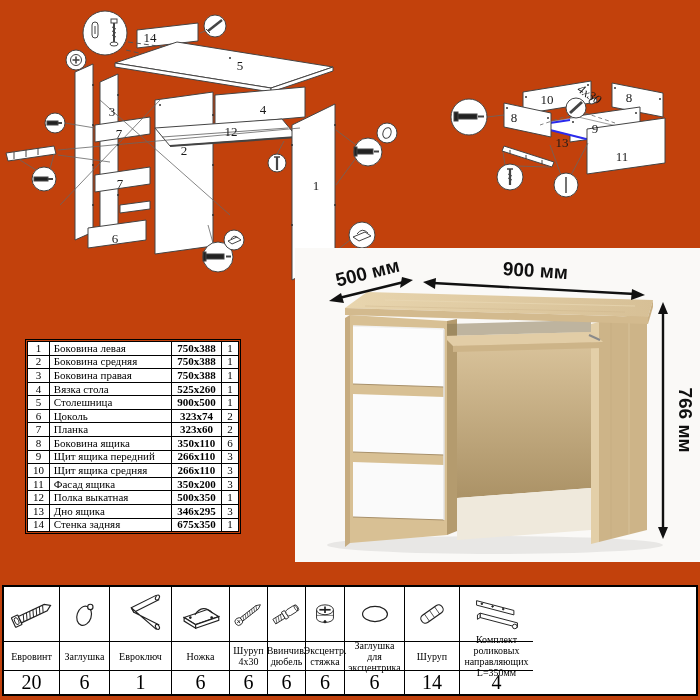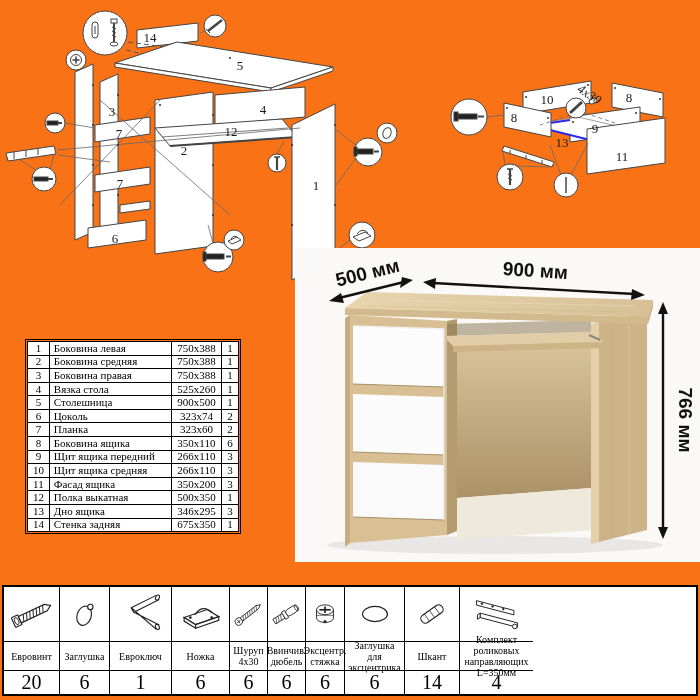--- a/index.html
+++ b/index.html
@@ -1,31 +1,31 @@
 <!DOCTYPE html>
 <html><head>
 <meta charset="utf-8">
 <style>
   html,body{margin:0;padding:0;background:#fff;}
-  #page{position:relative;width:700px;height:700px;background:#f97316;overflow:hidden;
+  #page{position:relative;width:700px;height:700px;background:#c2410c;overflow:hidden;
         font-family:"Liberation Serif","DejaVu Serif",serif;}
   svg text{user-select:none;}
   .diag-label{font-family:"Liberation Serif","DejaVu Serif",serif;font-size:13px;fill:#1a1a1a;}
   .dim-label{font-family:"Liberation Sans","DejaVu Sans",sans-serif;font-weight:bold;font-size:19px;fill:#101010;}
   
   #parts-table{position:absolute;left:27px;top:341px;width:212px;height:191px;
      border:1px solid #000;outline:1px solid #000;outline-offset:1px;background:#fff;
      display:flex;flex-direction:column;box-sizing:border-box;}
   .pt-row{flex:1;display:flex;border-bottom:1px solid #000;box-sizing:border-box;}
   .pt-row:last-child{border-bottom:none;}
   .pt-c{border-right:1px solid #000;box-sizing:border-box;display:flex;align-items:center;
      font-size:11px;line-height:1;white-space:nowrap;overflow:hidden;}
   .pt-num{width:22px;justify-content:center;}
   .pt-name{width:123px;padding-left:4px;}
-  .pt-size{width:51px;justify-content:center;}
+  .pt-size{width:51px;justify-content:center;font-weight:bold;}
   .pt-qty{width:16px;justify-content:center;border-right:none;}
   
   #hw-title{position:absolute;left:0;top:559px;width:640px;text-align:center;
      font-size:20px;color:#111;}
   
   #hw-table{position:absolute;left:2px;top:585px;width:696px;height:111px;
      border:2px solid #000;box-sizing:border-box;display:flex;background:#fff;}
   .hw-col{display:flex;flex-direction:column;border-right:1px solid #000;box-sizing:border-box;}
   .hw-col:last-child{border-right:none;}
   .hw-col:nth-child(1){width:56px}.hw-col:nth-child(2){width:50px}
@@ -663,21 +663,21 @@
       <div class="hw-name">Заглушка для эксцентрика</div>
       <div class="hw-qty">6</div>
     </div>
 
     <div class="hw-col">
       <div class="hw-icon-cell">
         <svg viewBox="0 0 54 54">
             <use href="#wood-dowel-icon"></use>
           </svg>
       </div>
-      <div class="hw-name">Шкант</div>
+      <div class="hw-name">Шуруп</div>
       <div class="hw-qty">14</div>
     </div>
 
     <div class="hw-col">
       <div class="hw-icon-cell">
         <svg viewBox="0 0 54 54">
             <use href="#drawer-slide-icon"></use>
           </svg>
       </div>
       <div class="hw-name">Комплект роликовых направляющих L=350мм</div>

